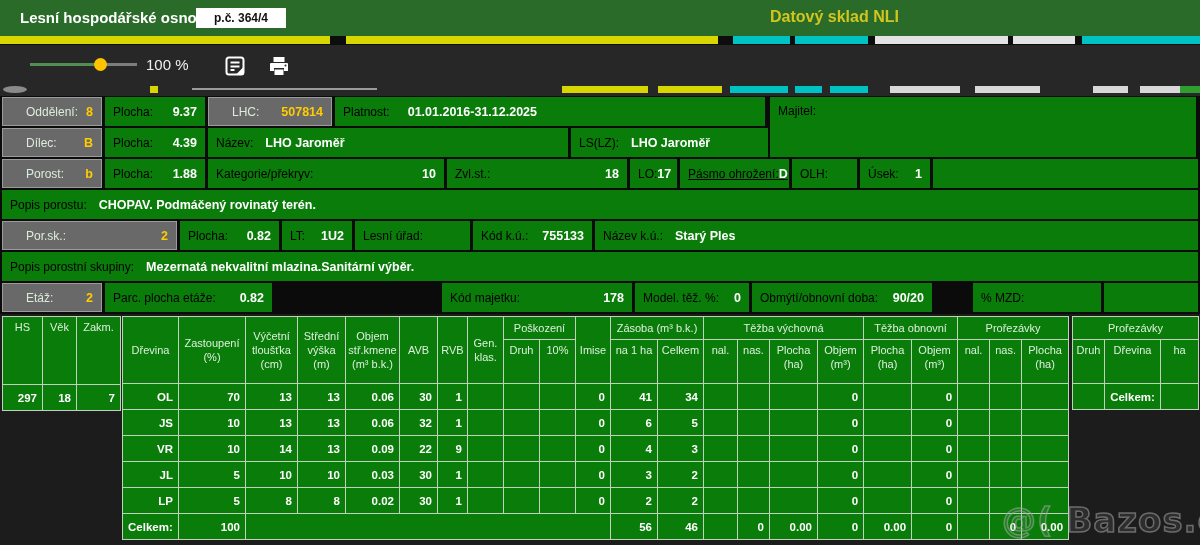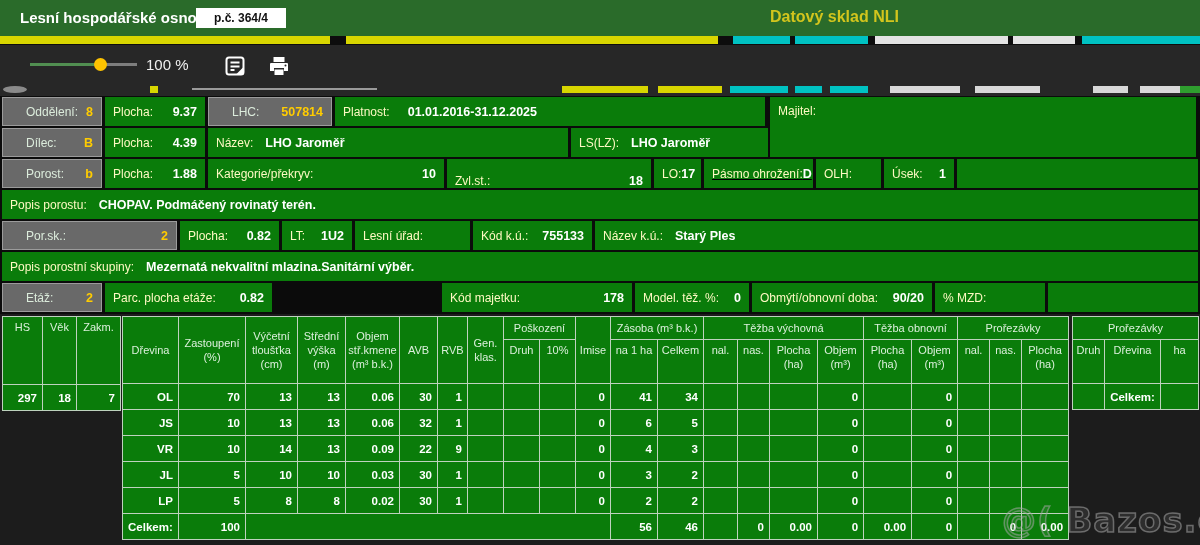--- a/index.html
+++ b/index.html
@@ -25,21 +25,21 @@
   .zoomlbl { position:absolute; left:146px; top:11px; color:#f0f0f0; font-size:15px; }
   .tbtn { position:absolute; top:8px; width:30px; height:28px; background:transparent; border:none; padding:0; cursor:pointer; }
 
   
   .form { position:absolute; left:0; top:96px; width:1200px; height:218px; background:#0b0b0b; padding:1px 2px 0 2px; }
   .frow { display:flex; gap:3px; margin-bottom:2px; }
   .fcell { height:29px; display:flex; align-items:center; justify-content:space-between;
            padding:0 8px; font-size:12px; background:#0a7c0a; flex:none; overflow:hidden; white-space:nowrap; }
   .fcell.left { justify-content:flex-start; }
   .fcell.left .lbl { margin-right:12px; }
-  .fcell .lbl { color:#fef9c3; }
+  .fcell .lbl { color:#000000; }
   .fcell .val { color:#fff; font-weight:bold; font-size:12.5px; }
   .fcell.gray { background:#696969; border:1px solid #9b9b9b;padding-left:23px; }
   .fcell.gray .lbl { color:#dcecdc; }
   .fcell.gray .val { color:#ffcc00; }
   .majitel { position:absolute; left:770px; top:1px; width:426px; height:60px;
              align-items:flex-start; padding-top:7px; }
 
   
   .tables { position:absolute; left:0; top:316px; width:1200px; height:229px; }
   table { border-collapse:collapse; table-layout:fixed; background:#0a7c0a; position:absolute; top:0; }
@@ -169,21 +169,21 @@
           <span class="val">b</span>
         </div>
         <div class="fcell green" style="width: 100px;">
           <span class="lbl">Plocha:</span>
           <span class="val">1.88</span>
         </div>
         <div class="fcell green" style="width: 236px;">
           <span class="lbl">Kategorie/překryv:</span>
           <span class="val">10</span>
         </div>
-        <div class="fcell green" style="width: 204px; align-items: flex-end;">
+        <div class="fcell green" style="width: 180px;">
           <span class="lbl">Zvl.st.:</span>
           <span class="val">18</span>
         </div>
         <div class="fcell green" style="width: 47px;">
           <span class="lbl">LO:</span>
           <span class="val">17</span>
         </div>
         <div class="fcell green" style="width: 109px; text-decoration: underline;">
           <span class="lbl">Pásmo ohrožení:</span>
           <span class="val">D</span>
@@ -257,21 +257,21 @@
           <span class="val">178</span>
         </div>
         <div class="fcell green" style="width: 114px;">
           <span class="lbl">Model. těž. %:</span>
           <span class="val">0</span>
         </div>
         <div class="fcell green" style="width: 180px;">
           <span class="lbl">Obmýtí/obnovní doba:</span>
           <span class="val">90/20</span>
         </div>
-        <div class="fcell green" style="width: 110px;">
+        <div class="fcell green" style="width: 128px; margin-left: 38px;">
           <span class="lbl">% MZD:</span>
           <span class="val"></span>
         </div>
         <div class="fcell green" style="flex: 1 1 0%;">
           <span class="lbl"></span>
           <span class="val"></span>
         </div>
       </div>
       <div class="fcell green left majitel">
         <span class="lbl">Majitel:</span>

